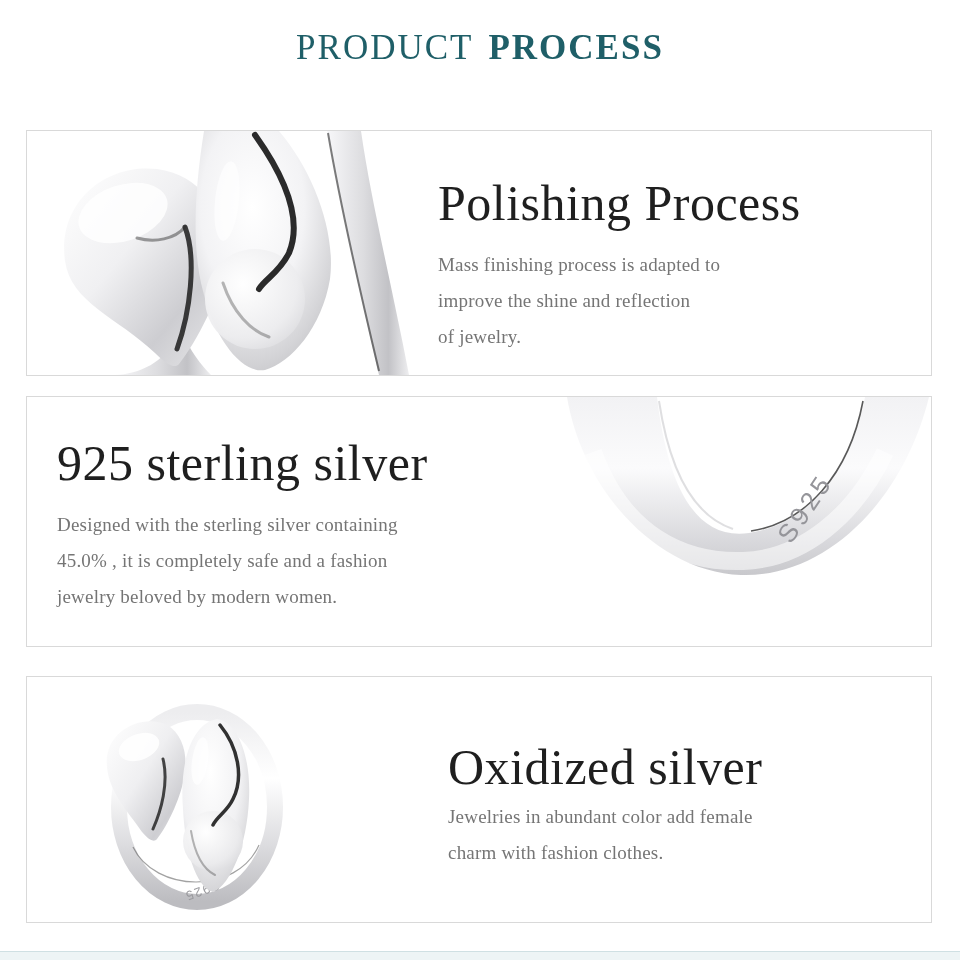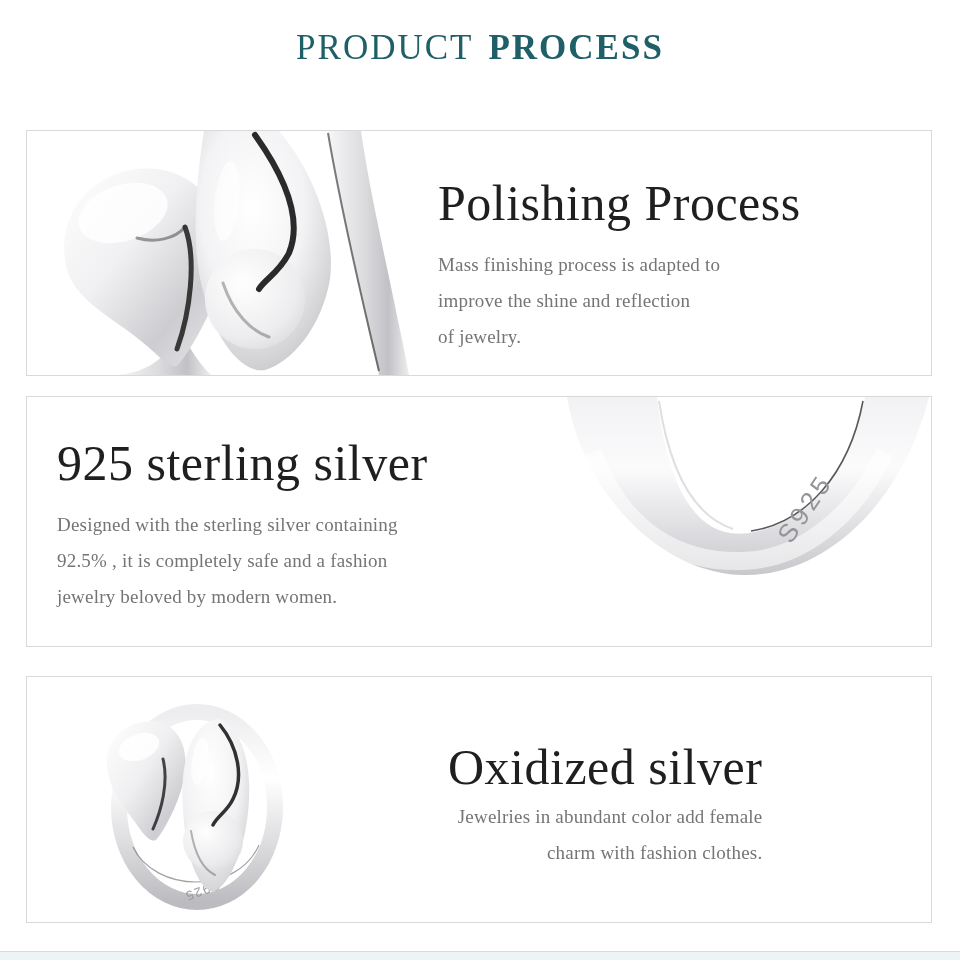--- a/index.html
+++ b/index.html
@@ -25,21 +25,21 @@
   .card h2{
     margin:0;font-weight:normal;font-size:50px;color:#1f1f1f;line-height:1.15;
     letter-spacing:0.5px;
   }
   .card p{
     margin:14px 0 0 0;font-size:19px;color:#757575;line-height:36px;
     white-space:pre-line;letter-spacing:0.2px;
   }
   .card-1 .card-text{position:absolute;left:411px;top:44px;}
   .card-2 .card-text{position:absolute;left:30px;top:38px;}
-  .card-3 .card-text{position:absolute;left:421px;top:62px;text-align:right;}
+  .card-3 .card-text{position:absolute;left:421px;top:62px;}
   .card-3 .card-text p{margin-top:2px;}
 
   .ring-1{position:absolute;left:0;top:0;width:408px;height:244px;}
   .ring-2{position:absolute;right:0;top:0;width:368px;height:200px;}
   .ring-3{position:absolute;left:72px;top:12px;width:196px;height:224px;}
   .ring-1 svg,.ring-2 svg,.ring-3 svg{display:block;width:100%;height:100%;}
 
   .bottom-strip{
     position:absolute;left:0;top:951px;width:960px;height:9px;
     background:#edf4f5;border-top:1px solid #cfe0e3;box-sizing:border-box;
@@ -107,21 +107,21 @@
     <p>Mass finishing process is adapted to
 improve the shine and reflection
 of jewelry.</p>
   </div>
 </section>
 
 <section class="card card-2">
   <div class="card-text">
     <h2>925 sterling silver</h2>
     <p>Designed with the sterling silver containing
-92.5% , it is completely safe and a fashion
+45.0% , it is completely safe and a fashion
 jewelry beloved by modern women.</p>
   </div>
   <div class="ring-2">
     <svg viewBox="0 0 368 200" xmlns="http://www.w3.org/2000/svg" aria-hidden="true">
       <defs>
         <linearGradient id="r2-band" x1="0" y1="0" x2="0" y2="1">
           <stop offset="0" stop-color="#f2f2f4"></stop>
             <stop offset="0.4" stop-color="#fbfbfc"></stop>
           <stop offset="0.7" stop-color="#e2e2e5"></stop>
             <stop offset="1" stop-color="#c8c8cc"></stop>

